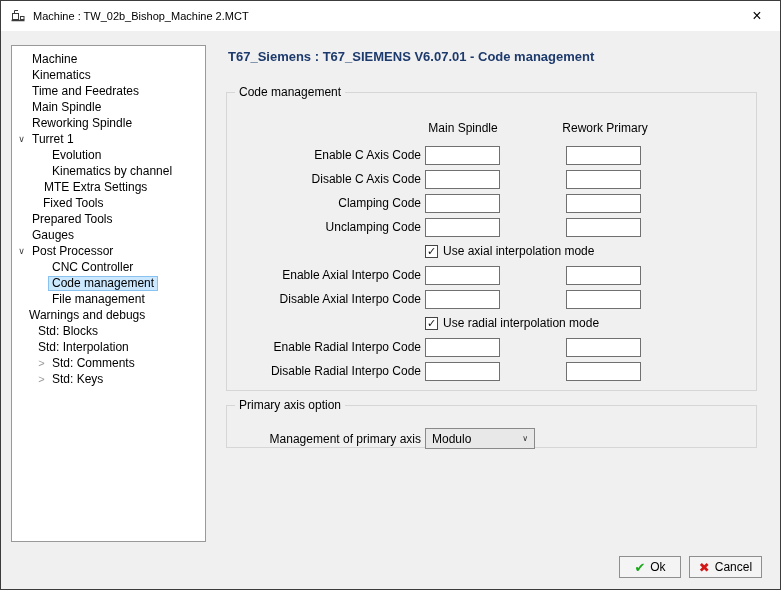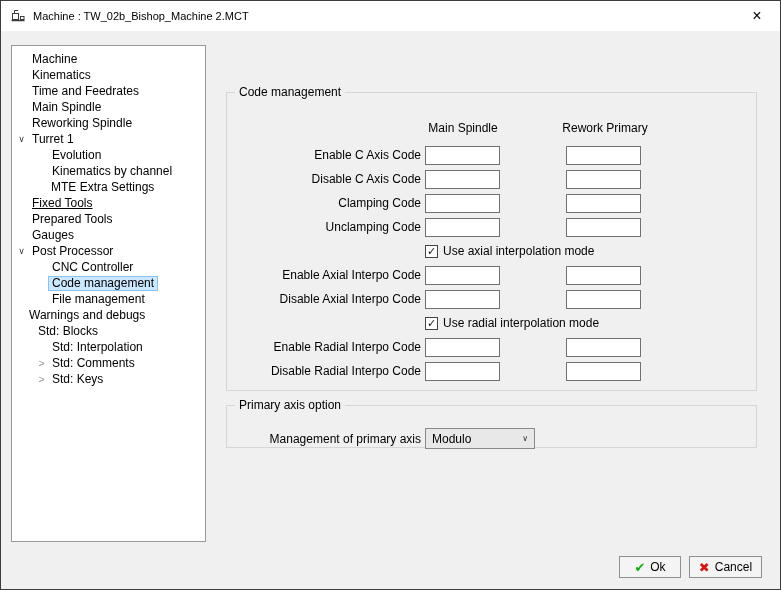--- a/index.html
+++ b/index.html
@@ -136,25 +136,25 @@
         <span class="tree-label">Turret 1</span>
       </div>
       <div class="tree-item" style="padding-left: 23px;">
         <span class="chev"></span>
         <span class="tree-label">Evolution</span>
       </div>
       <div class="tree-item" style="padding-left: 23px;">
         <span class="chev"></span>
         <span class="tree-label">Kinematics by channel</span>
       </div>
-      <div class="tree-item" style="padding-left: 22px; align-items: flex-end;">
+      <div class="tree-item" style="padding-left: 15px; align-items: flex-end;">
         <span class="chev"></span>
         <span class="tree-label">MTE Extra Settings</span>
       </div>
-      <div class="tree-item" style="padding-left: 3px; text-decoration: underline;">
+      <div class="tree-item" style="padding-left: 14px;">
         <span class="chev"></span>
         <span class="tree-label">Fixed Tools</span>
       </div>
       <div class="tree-item" style="padding-left: 3px;">
         <span class="chev"></span>
         <span class="tree-label">Prepared Tools</span>
       </div>
       <div class="tree-item" style="padding-left: 3px;">
         <span class="chev"></span>
         <span class="tree-label">Gauges</span>
@@ -176,34 +176,35 @@
         <span class="tree-label">File management</span>
       </div>
       <div class="tree-item" style="">
         <span class="chev"></span>
         <span class="tree-label">Warnings and debugs</span>
       </div>
       <div class="tree-item" style="padding-left: 9px;">
         <span class="chev"></span>
         <span class="tree-label">Std: Blocks</span>
       </div>
-      <div class="tree-item" style="padding-left: 23px;">
+      <div class="tree-item" style="padding-left: 9px;">
         <span class="chev"></span>
         <span class="tree-label">Std: Interpolation</span>
       </div>
       <div class="tree-item" style="padding-left: 23px;">
         <span class="chev col">&gt;</span>
         <span class="tree-label">Std: Comments</span>
       </div>
       <div class="tree-item" style="padding-left: 23px;">
         <span class="chev col">&gt;</span>
         <span class="tree-label">Std: Keys</span>
       </div>
     </div>
 
+  <div class="heading">T67_Siemens : T67_SIEMENS V6.07.01 - Code management</div>
 
   <fieldset class="group" id="group-code">
     <legend>Code management</legend>
     <div class="col-headers">
       <span class="col-head c1">Main Spindle</span>
       <span class="col-head c2">Rework Primary</span>
     </div>
     <div class="form-rows" id="form-rows">
         <div class="frow">
           <span class="flabel">Enable C Axis Code</span>

